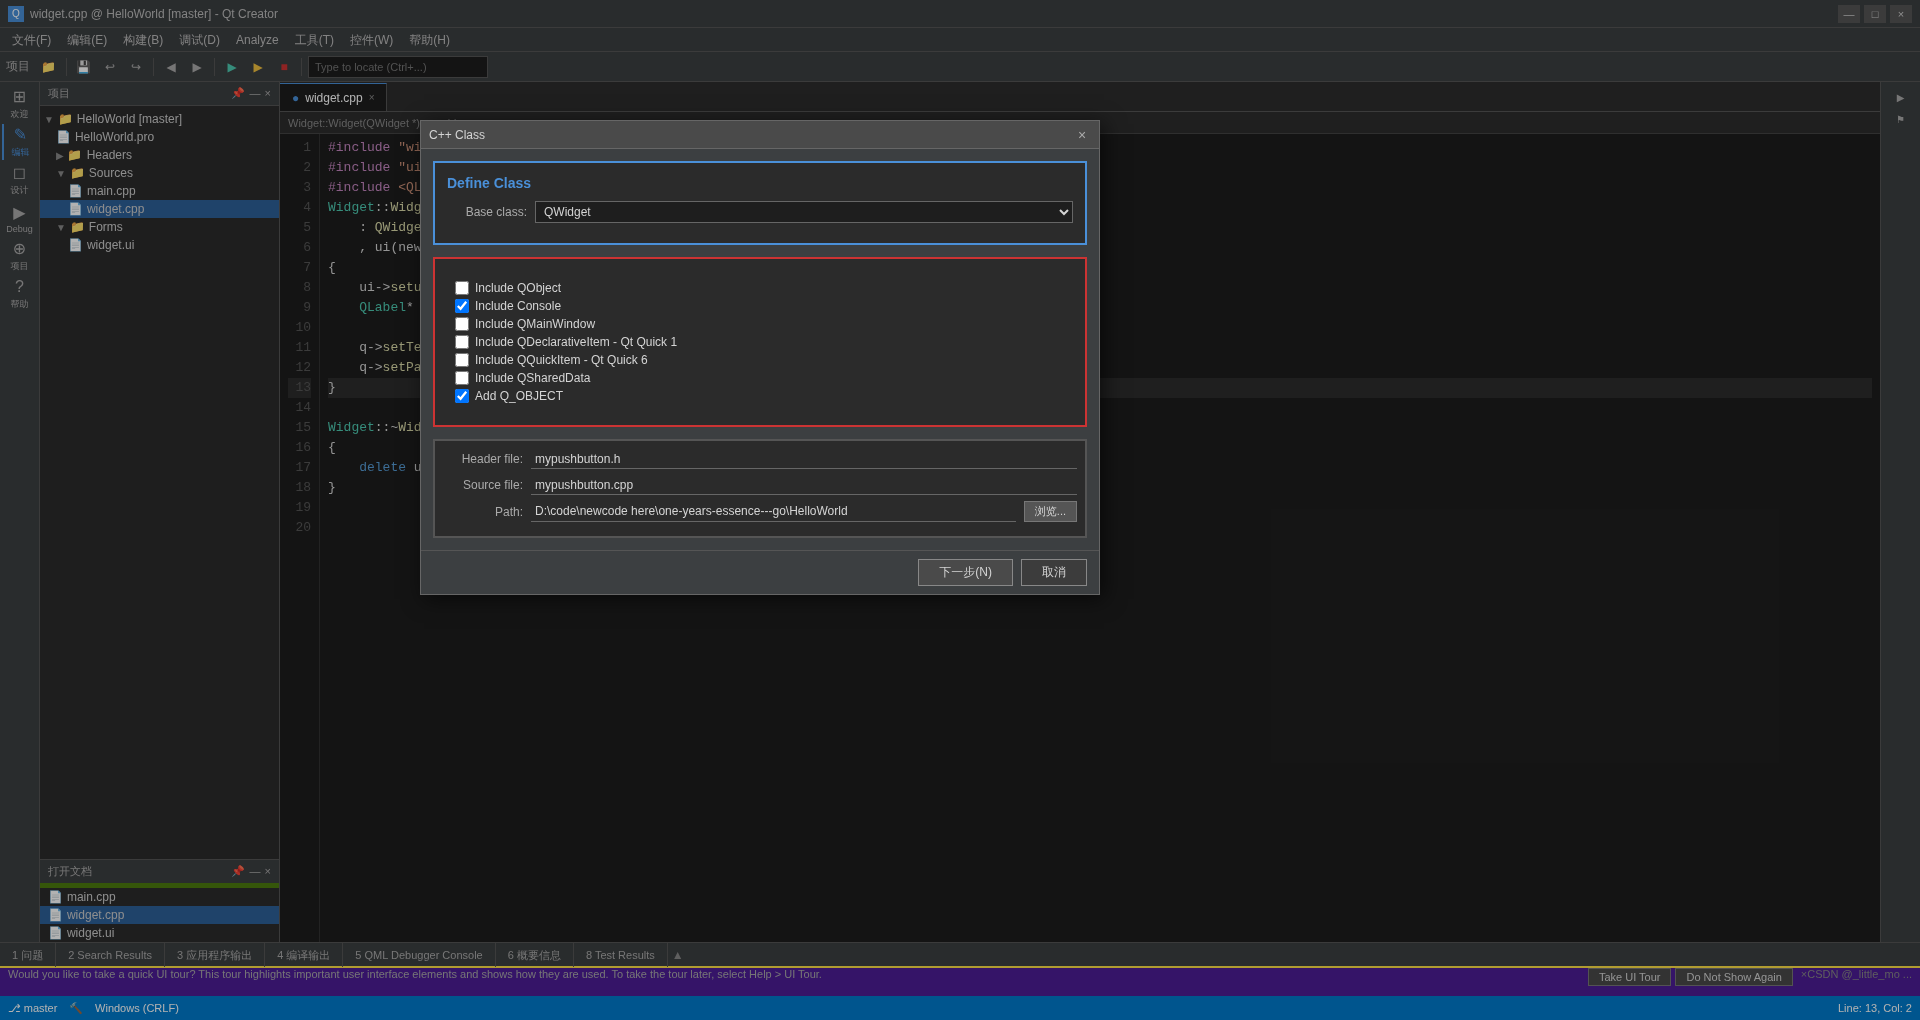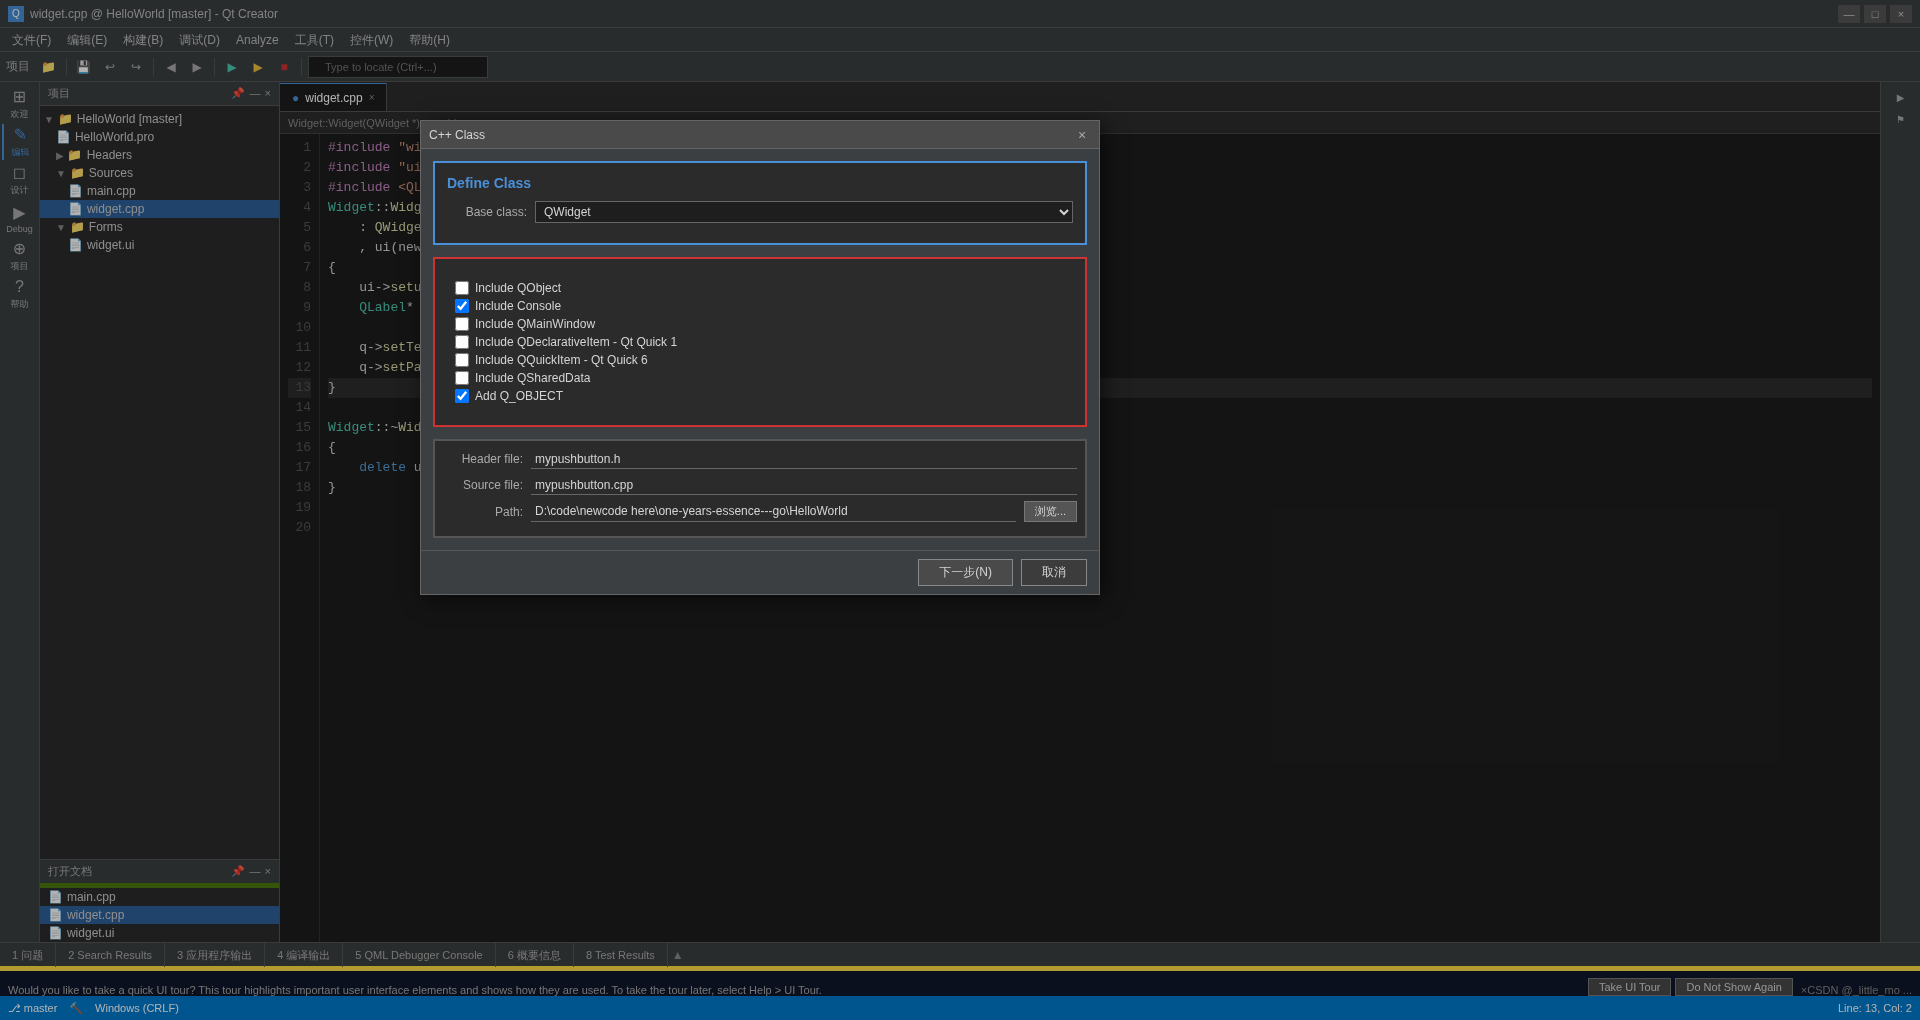--- a/index.html
+++ b/index.html
@@ -499,28 +499,28 @@
       background: #4a4a4a;
       color: #d4d4d4;
     }
     .dialog-btn.secondary {
       background: #3c3c3c;
       color: #d4d4d4;
     }
 
     
     .notice-bar {
-      background: #0f172a;
+      background: #4c1d95;
       height: 30px;
       display: flex;
-      align-items: flex-end;
+      align-items: flex-start;
       padding: 0 8px;
       font-size: 11px;
       color: #aaa;
-      border-top: 5px solid #fde047;
+      border-top: 2px solid #fde047;
     }
 
     
     .bottom-panel-tabs {
       background: #3c3f41;
       height: 24px;
       display: flex;
       align-items: center;
       gap: 0;
       border-top: 1px solid #555;
@@ -580,21 +580,21 @@
   <button class="toolbar-btn">↩</button>
   <button class="toolbar-btn">↪</button>
   <div class="toolbar-separator"></div>
   <button class="toolbar-btn">◀</button>
   <button class="toolbar-btn">▶</button>
   <div class="toolbar-separator"></div>
   <button class="toolbar-btn" style="color:#4ec9b0;">▶</button>
   <button class="toolbar-btn" style="color:#f0c040;">▶</button>
   <button class="toolbar-btn" style="color:#cc3333;">■</button>
   <div class="toolbar-separator"></div>
-  <input type="text" style="width: 180px; height: 22px; background: rgb(30, 30, 30); border: 1px solid rgb(85, 85, 85); color: rgb(170, 170, 170); padding: 0px 16px; font-size: 11px;" placeholder="Type to locate (Ctrl+...)">
+  <input type="text" style="width: 180px; height: 22px; background: rgb(30, 30, 30); border: 1px solid rgb(85, 85, 85); color: rgb(170, 170, 170); padding: 0px 6px; font-size: 11px;" placeholder="Type to locate (Ctrl+...)">
 </div>
 
 <div style="display:flex; height:calc(1020px - 28px - 24px - 30px - 24px - 30px - 24px);">
 
   <div class="sidebar-icons">
     <div class="sidebar-icon-btn">
       <span class="sidebar-icon-symbol">⊞</span>
       <span style="font-size:9px;">欢迎</span>
     </div>
     <div class="sidebar-icon-btn active">

